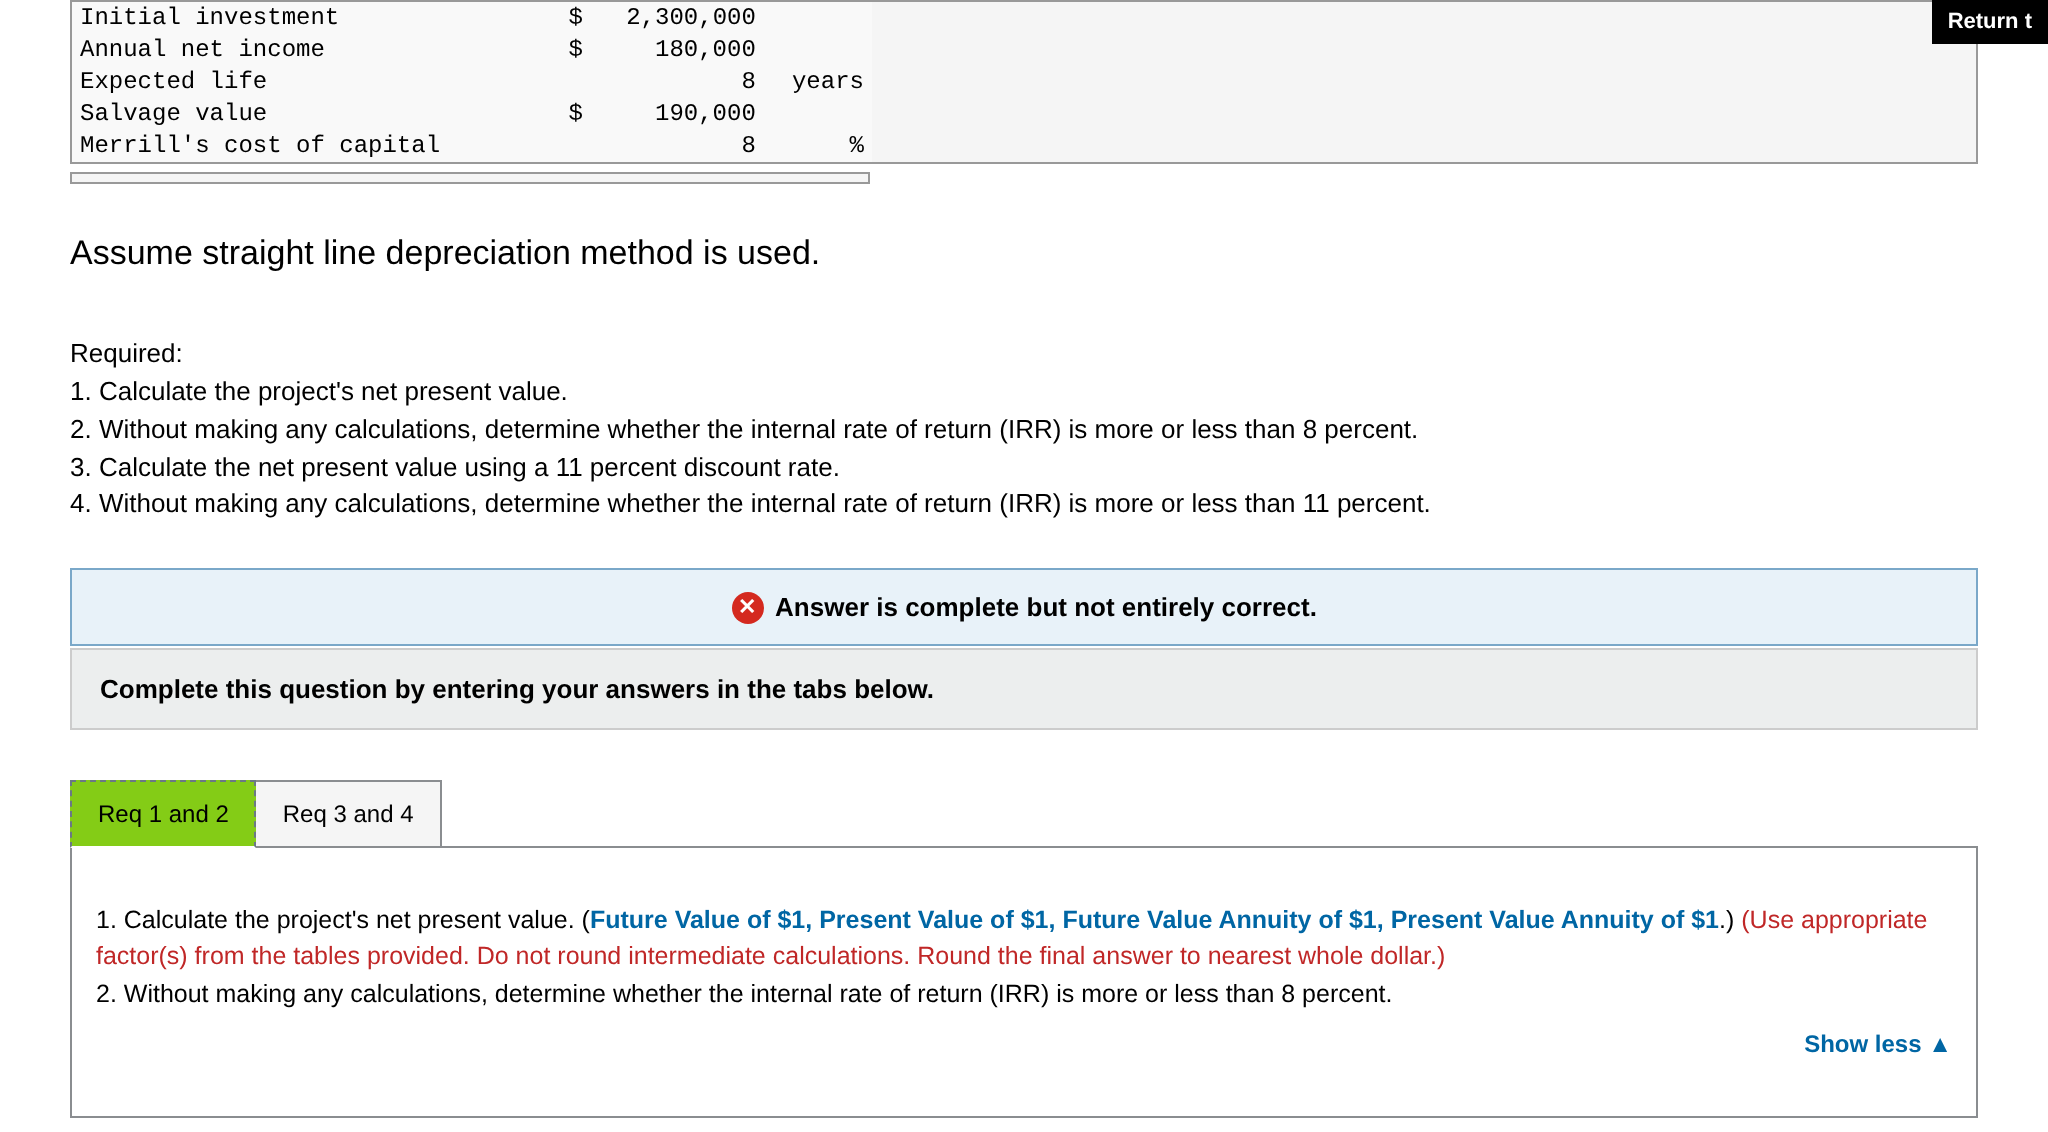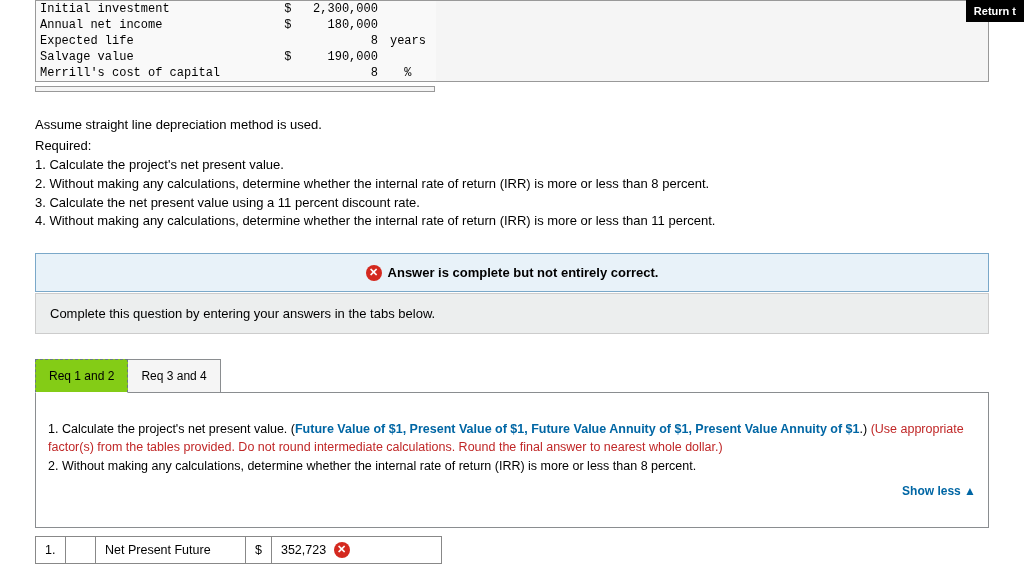--- a/index.html
+++ b/index.html
@@ -8,34 +8,34 @@
     .header-bar { position: absolute; right: 0; top: 0; background: #000; color: #fff; padding: 5px 8px; font-size: 11px; font-weight: bold; }
     
     .content { padding: 0 35px 20px 35px; }
     
     .data-table-wrap { border: 1px solid #999; background: #f5f5f5; margin-bottom: 4px; }
     .data-table { width: 400px; border-collapse: collapse; font-family: 'Courier New', monospace; font-size: 12px; }
     .data-table td { padding: 1px 4px; background: #f9f9f9; }
     .data-table td.label { width: 220px; }
     .data-table td.dollar { text-align: right; width: 20px; }
     .data-table td.value { text-align: right; width: 80px; margin-top: 15px; }
-    .data-table td.suffix { text-align: center; width: 50px; padding-left: 2px; margin-top: 24px; }
+    .data-table td.suffix { text-align: right; width: 50px; padding-left: 2px; margin-top: 24px; }
     
     .thin-bar { height: 6px; background: #f5f5f5; border: 1px solid #999; width: 400px; margin-bottom: 25px; }
     
-    .assume { font-size: 13px; margin-bottom: 5px; }
+    .assume { font-size: 17px; margin-bottom: 31px; }
     .required-label { font-weight: normal; }
     .required-list { margin-bottom: 22px; }
     .required-list div { line-height: 1.45; }
     
     .answer-box { border: 1px solid #7aa8c9; background: #e8f2f9; padding: 10px; text-align: center; margin-bottom: 1px; }
     .answer-box .icon-wrap { display: inline-flex; align-items: center; gap: 6px; font-weight: bold; }
     .x-circle { display: inline-flex; width: 16px; height: 16px; background: #d4291f; border-radius: 50%; color: #fff; font-size: 11px; align-items: center; justify-content: center; font-weight: bold; }
     
-    .complete-box { border: 1px solid #ccc; background: #eceeee; padding: 12px 14px; font-weight: normal; margin-bottom: 25px; }
+    .complete-box { border: 1px solid #ccc; background: #eceeee; padding: 12px 14px; font-weight: bold; margin-bottom: 25px; }
     
     .tab-row { display: flex; }
     .tab { border: 1px solid #8a8d90; padding: 9px 13px; font-size: 12px; background: #84cc16; cursor: pointer; }
     .tab.active { border: 1px dashed #6b7885; border-bottom: 1px solid #fff; position: relative; z-index: 2; }
     .tab.inactive { background: #f5f5f5; border-left: none; }
     
     .tab-body { border: 1px solid #8a8d90; padding: 27px 12px; margin-top: -1px; font-size: 12.5px; line-height: 1.5; }
     .tab-body .link { color: #0066a4; font-weight: bold; }
     .tab-body .red { color: #c02727; }
     .show-less { text-align: right; color: #0066a4; font-weight: bold; font-size: 12px; cursor: pointer; padding-top: 6px; }

